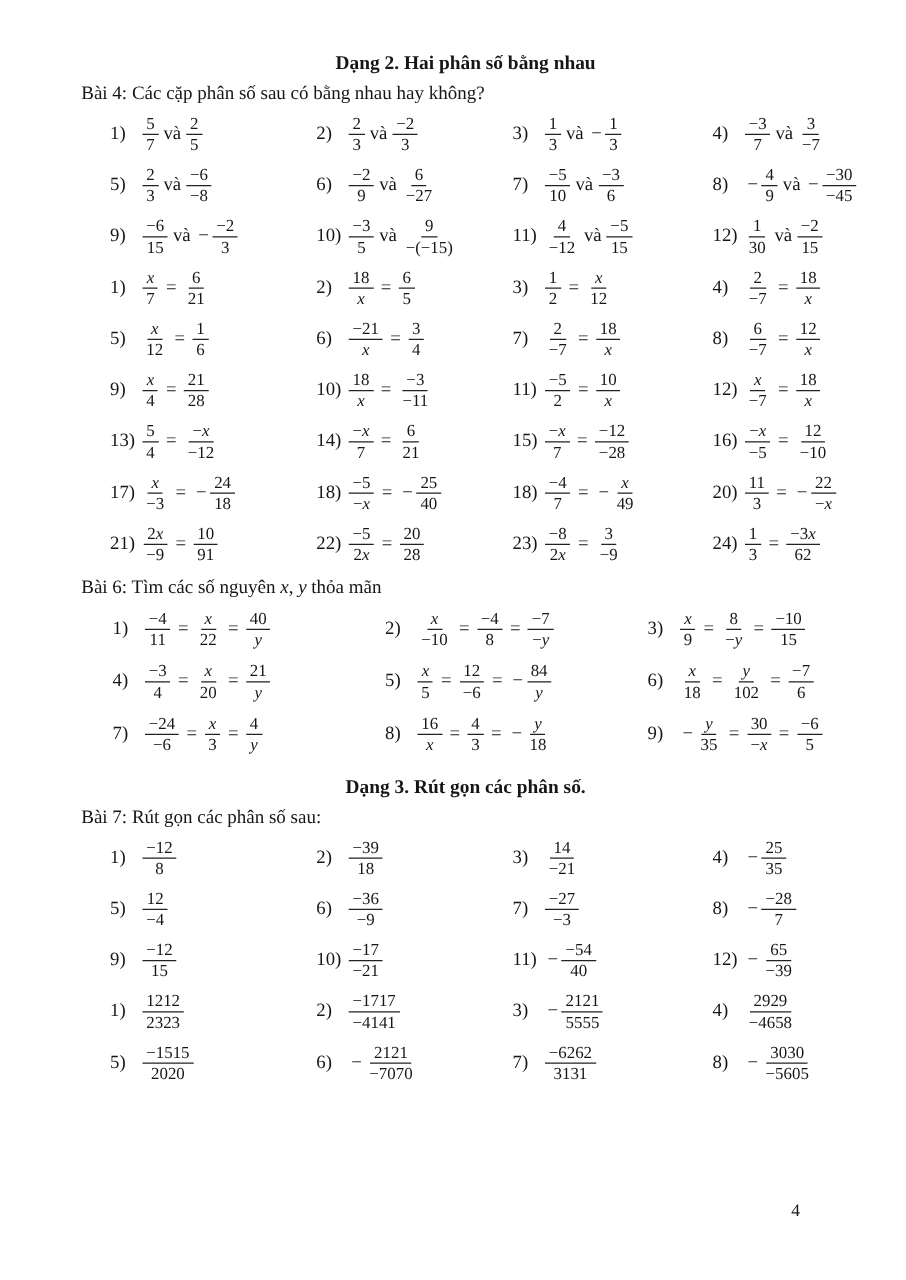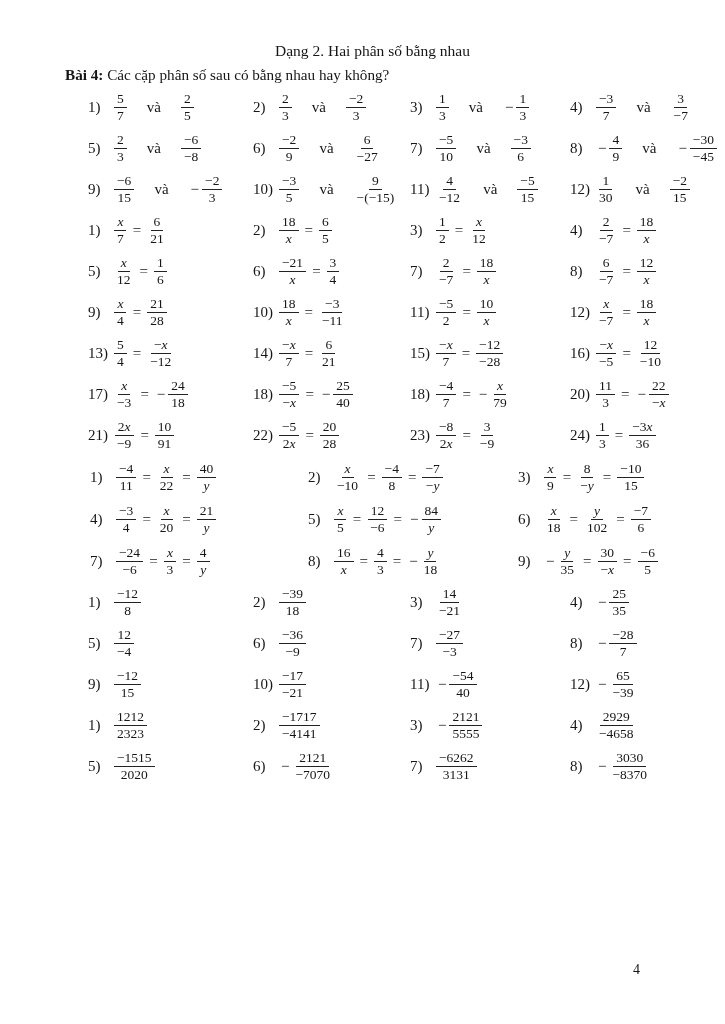--- a/index.html
+++ b/index.html
@@ -12,26 +12,26 @@
   }
   .sheet {
     position: relative;
     width: 725px; height: 1024px;
     padding: 30px 45px 0 65px;
     background: #ffffff;
     overflow: hidden;
   }
   .heading {
     text-align: center;
-    font-weight: normal;
+    font-weight: bold;
     font-size: 15.5px;
     margin: 12px 0 4px;
   }
   .ex-head { font-size: 15.2px; margin: 3px 0 2px; line-height: 1.4; }
-  .ex-label { font-weight: bold; }
+  .ex-label { font-weight: normal; }
   .grid { display: grid; }
   .cols-4 { margin-left: 23px; grid-template-columns: 165px 157px 160px auto; }
   .cols-3 { margin-left: 25px; grid-template-columns: 218px 210px auto; }
   .prob {
     height: 41px;
     display: flex;
     align-items: center;
     white-space: nowrap;
     font-size: 15px;
   }
@@ -42,21 +42,21 @@
     flex-direction: column;
     align-items: center;
     margin: 0 2px;
     font-size: 13.5px;
     line-height: 1.18;
   }
   .fr .nu { padding: 0 3px; border-bottom: 1px solid #222; text-align: center; }
   .fr .de { padding: 0 3px; text-align: center; }
   .op { margin: 0 4px; }
   .mi { margin: 0 1px 0 4px; }
-  .tx { margin: 0 18px; }
+  .tx { margin: 0 2px; }
   i { font-style: italic; }
   .page-num { position: absolute; top: 962px; right: 85px; font-size: 14px; }
 </style>
 </head>
 <body>
 
 <div class="sheet">
   <main>
       <div class="heading">Dạng 2. Hai phân số bằng nhau</div>
       <section class="exercise">
@@ -435,21 +435,21 @@
           <div class="prob">
             <span class="pno">18)</span>
             <span class="fr">
               <span class="nu">−4</span>
               <span class="de">7</span>
             </span>
             <span class="op">=</span>
             <span class="mi">−</span>
             <span class="fr">
               <span class="nu"><i>x</i></span>
-              <span class="de">79</span>
+              <span class="de">49</span>
             </span>
           </div>
           <div class="prob">
             <span class="pno">20)</span>
             <span class="fr">
               <span class="nu">11</span>
               <span class="de">3</span>
             </span>
             <span class="op">=</span>
             <span class="mi">−</span>
@@ -496,26 +496,27 @@
           </div>
           <div class="prob">
             <span class="pno">24)</span>
             <span class="fr">
               <span class="nu">1</span>
               <span class="de">3</span>
             </span>
             <span class="op">=</span>
             <span class="fr">
               <span class="nu">−3<i>x</i></span>
-              <span class="de">36</span>
+              <span class="de">62</span>
             </span>
           </div>
         </div>
       </section>
       <section class="exercise">
+        <div class="ex-head"><span class="ex-label">Bài 6:</span> <span>Tìm các số nguyên </span><i>x</i><span>, </span><i>y</i><span> thỏa mãn</span></div>
         <div class="grid cols-3">
           <div class="prob">
             <span class="pno">1)</span>
             <span class="fr">
               <span class="nu">−4</span>
               <span class="de">11</span>
             </span>
             <span class="op">=</span>
             <span class="fr">
               <span class="nu"><i>x</i></span>
@@ -657,121 +658,123 @@
             </span>
             <span class="op">=</span>
             <span class="fr">
               <span class="nu">30</span>
               <span class="de">−<i>x</i></span>
             </span>
             <span class="op">=</span>
             <span class="fr">
               <span class="nu">−6</span>
               <span class="de">5</span>
+            </span>
+          </div>
+        </div>
+      </section>
+      <div class="heading">Dạng 3. Rút gọn các phân số.</div>
+      <section class="exercise">
+        <div class="ex-head"><span class="ex-label">Bài 7:</span> <span>Rút gọn các phân số sau:</span></div>
+        <div class="grid cols-4">
+          <div class="prob">
+            <span class="pno">1)</span>
+            <span class="fr">
+              <span class="nu">−12</span>
+              <span class="de">8</span>
+            </span>
+          </div>
+          <div class="prob">
+            <span class="pno">2)</span>
+            <span class="fr">
+              <span class="nu">−39</span>
+              <span class="de">18</span>
+            </span>
+          </div>
+          <div class="prob">
+            <span class="pno">3)</span>
+            <span class="fr">
+              <span class="nu">14</span>
+              <span class="de">−21</span>
+            </span>
+          </div>
+          <div class="prob">
+            <span class="pno">4)</span>
+            <span class="mi">−</span>
+            <span class="fr">
+              <span class="nu">25</span>
+              <span class="de">35</span>
+            </span>
+          </div>
+          <div class="prob">
+            <span class="pno">5)</span>
+            <span class="fr">
+              <span class="nu">12</span>
+              <span class="de">−4</span>
+            </span>
+          </div>
+          <div class="prob">
+            <span class="pno">6)</span>
+            <span class="fr">
+              <span class="nu">−36</span>
+              <span class="de">−9</span>
+            </span>
+          </div>
+          <div class="prob">
+            <span class="pno">7)</span>
+            <span class="fr">
+              <span class="nu">−27</span>
+              <span class="de">−3</span>
+            </span>
+          </div>
+          <div class="prob">
+            <span class="pno">8)</span>
+            <span class="mi">−</span>
+            <span class="fr">
+              <span class="nu">−28</span>
+              <span class="de">7</span>
+            </span>
+          </div>
+          <div class="prob">
+            <span class="pno">9)</span>
+            <span class="fr">
+              <span class="nu">−12</span>
+              <span class="de">15</span>
+            </span>
+          </div>
+          <div class="prob">
+            <span class="pno">10)</span>
+            <span class="fr">
+              <span class="nu">−17</span>
+              <span class="de">−21</span>
+            </span>
+          </div>
+          <div class="prob">
+            <span class="pno">11)</span>
+            <span class="mi">−</span>
+            <span class="fr">
+              <span class="nu">−54</span>
+              <span class="de">40</span>
+            </span>
+          </div>
+          <div class="prob">
+            <span class="pno">12)</span>
+            <span class="mi">−</span>
+            <span class="fr">
+              <span class="nu">65</span>
+              <span class="de">−39</span>
             </span>
           </div>
         </div>
       </section>
       <section class="exercise">
         <div class="grid cols-4">
           <div class="prob">
             <span class="pno">1)</span>
             <span class="fr">
-              <span class="nu">−12</span>
-              <span class="de">8</span>
-            </span>
-          </div>
-          <div class="prob">
-            <span class="pno">2)</span>
-            <span class="fr">
-              <span class="nu">−39</span>
-              <span class="de">18</span>
-            </span>
-          </div>
-          <div class="prob">
-            <span class="pno">3)</span>
-            <span class="fr">
-              <span class="nu">14</span>
-              <span class="de">−21</span>
-            </span>
-          </div>
-          <div class="prob">
-            <span class="pno">4)</span>
-            <span class="mi">−</span>
-            <span class="fr">
-              <span class="nu">25</span>
-              <span class="de">35</span>
-            </span>
-          </div>
-          <div class="prob">
-            <span class="pno">5)</span>
-            <span class="fr">
-              <span class="nu">12</span>
-              <span class="de">−4</span>
-            </span>
-          </div>
-          <div class="prob">
-            <span class="pno">6)</span>
-            <span class="fr">
-              <span class="nu">−36</span>
-              <span class="de">−9</span>
-            </span>
-          </div>
-          <div class="prob">
-            <span class="pno">7)</span>
-            <span class="fr">
-              <span class="nu">−27</span>
-              <span class="de">−3</span>
-            </span>
-          </div>
-          <div class="prob">
-            <span class="pno">8)</span>
-            <span class="mi">−</span>
-            <span class="fr">
-              <span class="nu">−28</span>
-              <span class="de">7</span>
-            </span>
-          </div>
-          <div class="prob">
-            <span class="pno">9)</span>
-            <span class="fr">
-              <span class="nu">−12</span>
-              <span class="de">15</span>
-            </span>
-          </div>
-          <div class="prob">
-            <span class="pno">10)</span>
-            <span class="fr">
-              <span class="nu">−17</span>
-              <span class="de">−21</span>
-            </span>
-          </div>
-          <div class="prob">
-            <span class="pno">11)</span>
-            <span class="mi">−</span>
-            <span class="fr">
-              <span class="nu">−54</span>
-              <span class="de">40</span>
-            </span>
-          </div>
-          <div class="prob">
-            <span class="pno">12)</span>
-            <span class="mi">−</span>
-            <span class="fr">
-              <span class="nu">65</span>
-              <span class="de">−39</span>
-            </span>
-          </div>
-        </div>
-      </section>
-      <section class="exercise">
-        <div class="grid cols-4">
-          <div class="prob">
-            <span class="pno">1)</span>
-            <span class="fr">
               <span class="nu">1212</span>
               <span class="de">2323</span>
             </span>
           </div>
           <div class="prob">
             <span class="pno">2)</span>
             <span class="fr">
               <span class="nu">−1717</span>
               <span class="de">−4141</span>
             </span>
@@ -811,20 +814,20 @@
             <span class="fr">
               <span class="nu">−6262</span>
               <span class="de">3131</span>
             </span>
           </div>
           <div class="prob">
             <span class="pno">8)</span>
             <span class="mi">−</span>
             <span class="fr">
               <span class="nu">3030</span>
-              <span class="de">−8370</span>
+              <span class="de">−5605</span>
             </span>
           </div>
         </div>
       </section>
     </main>
   <div class="page-num">4</div>
 </div>
 
 </body></html>

